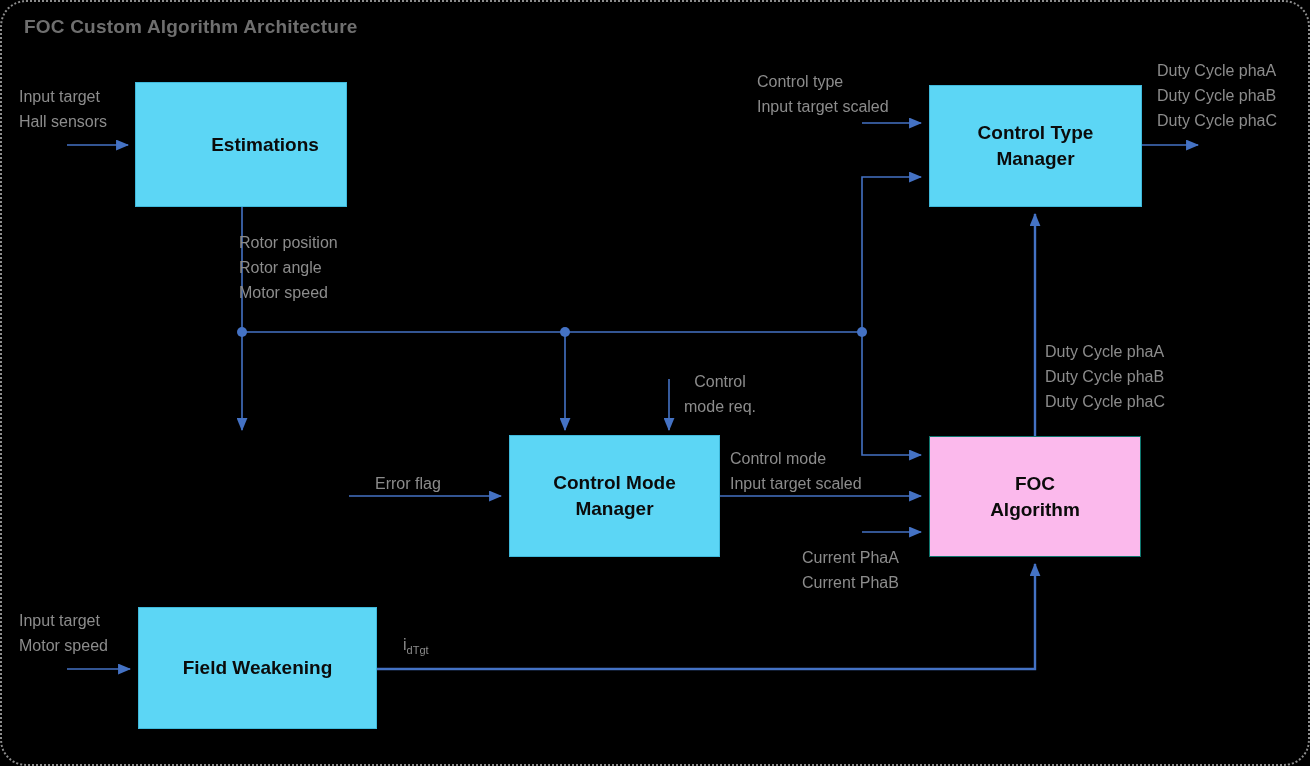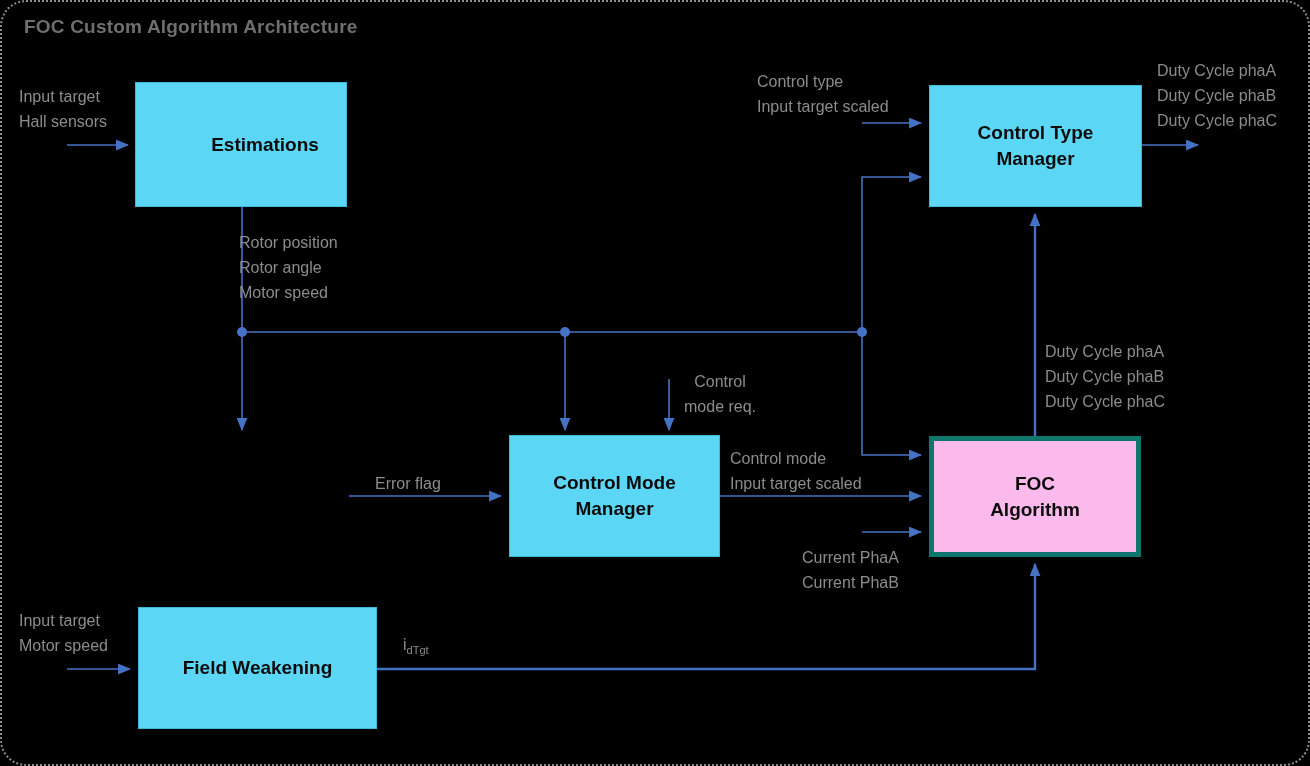--- a/index.html
+++ b/index.html
@@ -35,21 +35,21 @@
   }
   .block {
     position: absolute;
     display: flex;
     align-items: center;
     justify-content: center;
     text-align: center;
     box-sizing: border-box;
   }
   .block.cyan { background: #5CD6F5; border: 1px solid #3FB9DB; }
-  .block.pink { background: #FBB9EC; border: 5px solid #0f766e; }
+  .block.pink { background: #FBB9EC; border: 1px solid #0f766e; }
   .block span {
     font-size: 19px;
     font-weight: bold;
     color: #0B0B0B;
     white-space: pre-line;
     line-height: 26px;
   }
   .lbl {
     position: absolute;
     font-size: 16px;

